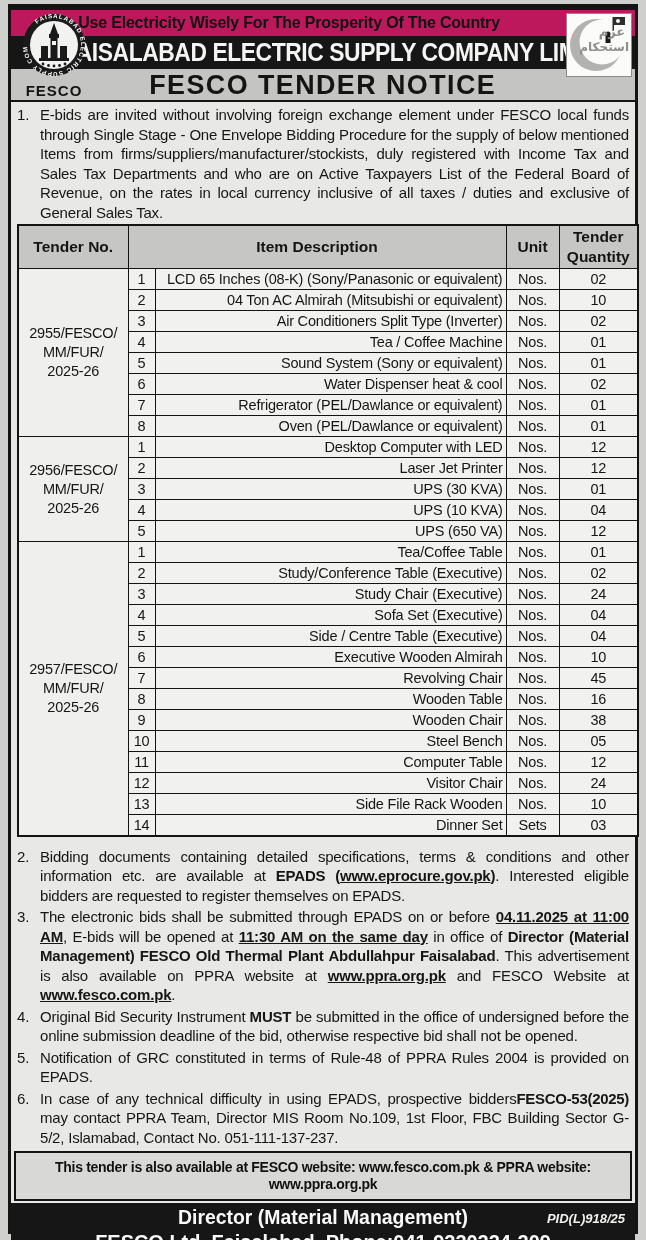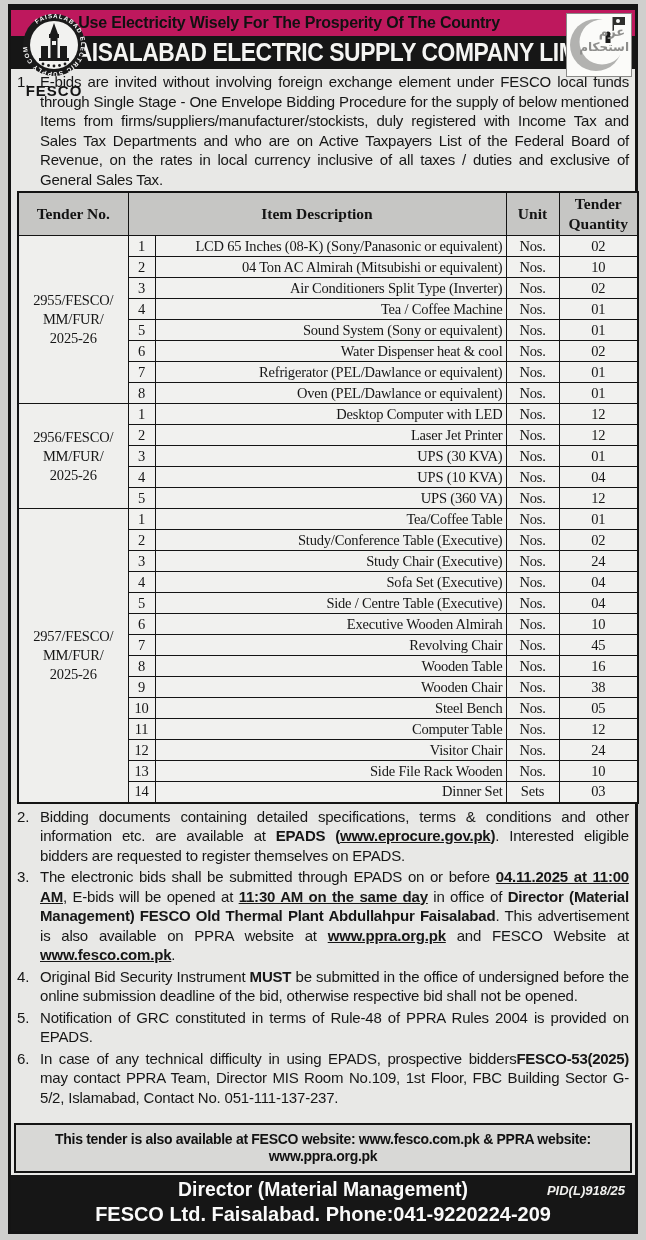--- a/index.html
+++ b/index.html
@@ -48,22 +48,22 @@
   
   .content{padding:3px 6px 0 6px;flex:1 1 auto;}
   .para{display:flex;margin:0 0 2px 0;}
   .pnum{flex:0 0 23px;font-size:15px;line-height:19.5px;color:#161616;}
   .ptext{flex:1;font-size:15px;line-height:19.5px;text-align:justify;color:#161616;letter-spacing:-0.2px;}
   .ptext .b{font-weight:bold;}
   .ptext .bu{font-weight:bold;text-decoration:underline;}
   .pref{float:right;font-weight:bold;letter-spacing:-0.3px;}
   
   table.tender{
-    width:100%;border-collapse:collapse;margin:2px 0 3px 0;
-    border:2px solid #141414;background:#f1f1ef;table-layout:fixed;font-family:Liberation Serif, serif;
+    width:100%;border-collapse:collapse;margin:2px 0 10px 0;
+    border:2px solid #141414;background:#f1f1ef;table-layout:fixed;
   }
   table.tender th,table.tender td{
     border:1px solid #141414;box-sizing:border-box;overflow:hidden;white-space:nowrap;
   }
   table.tender th{
     background:#c6c6c4;color:#141414;font-size:15.5px;font-weight:bold;
     text-align:center;padding:1px 2px;line-height:20px;white-space:normal;
   }
   table.tender td{font-size:14.5px;color:#161616;height:21px;padding:0 3px;letter-spacing:-0.2px;}
   td.tender-cell{text-align:center;font-size:15px;line-height:19px;white-space:normal;background:#efefed;}
@@ -92,20 +92,23 @@
 <body>
 
 <div class="frame">
 
   <div class="hdr">
     <div class="slogan-strip">
       <span>Use Electricity Wisely For The Prosperity Of The Country</span>
     </div>
     <div class="company-band">
       <span class="txt">FAISALABAD ELECTRIC SUPPLY COMPANY LIMITED</span>
+    </div>
+    <div class="notice-band">
+      <span class="txt">FESCO TENDER NOTICE</span>
     </div>
 
     <div class="logo-left">
       <svg width="70" height="68" viewBox="0 0 70 68">
         <circle cx="35" cy="33" r="31" fill="#1a1a1a"></circle>
         <circle cx="35" cy="33" r="24" fill="#f2f2f0"></circle>
         <defs>
           <path id="ringPath" d="M 35,33 m -27,0 a 27,27 0 1,1 54,0 a 27,27 0 1,1 -54,0"></path>
         </defs>
         <text font-size="6.2" font-weight="bold" fill="#ffffff" letter-spacing="1" font-family="Liberation Sans, sans-serif">
@@ -238,21 +241,21 @@
             <td class="qty-cell">01</td>
           </tr>
           <tr>
             <td class="sr-cell">4</td>
             <td class="desc-cell">UPS (10 KVA)</td>
             <td class="unit-cell">Nos.</td>
             <td class="qty-cell">04</td>
           </tr>
           <tr>
             <td class="sr-cell">5</td>
-            <td class="desc-cell">UPS (360 VA)</td>
+            <td class="desc-cell">UPS (650 VA)</td>
             <td class="unit-cell">Nos.</td>
             <td class="qty-cell">12</td>
           </tr>
           <tr>
             <td class="tender-cell" rowspan="14">2957/FESCO/<br>MM/FUR/<br>2025-26</td>
             <td class="sr-cell">1</td>
             <td class="desc-cell">Tea/Coffee Table</td>
             <td class="unit-cell">Nos.</td>
             <td class="qty-cell">01</td>
           </tr>

